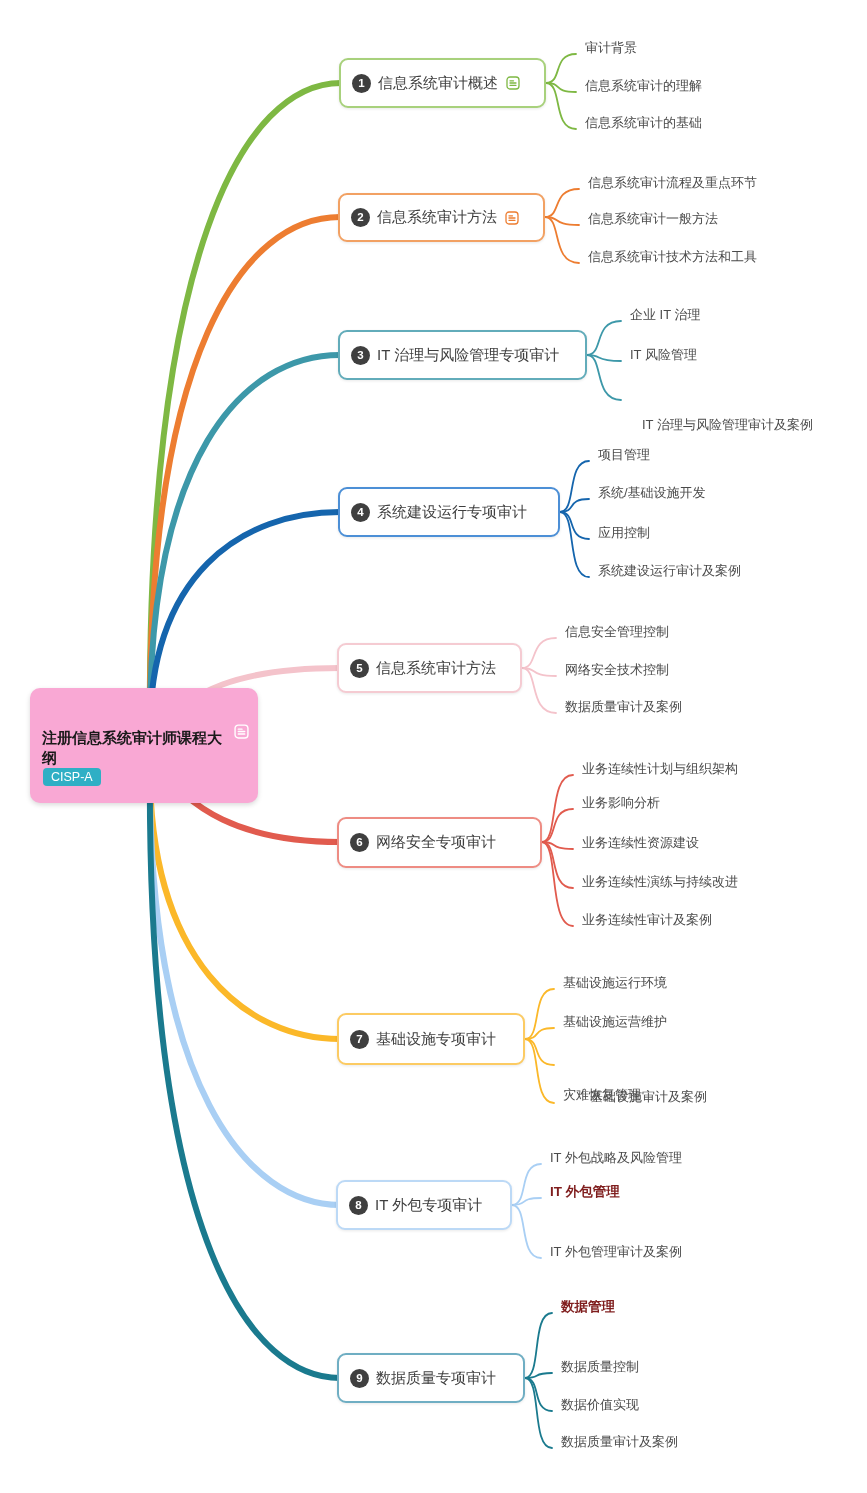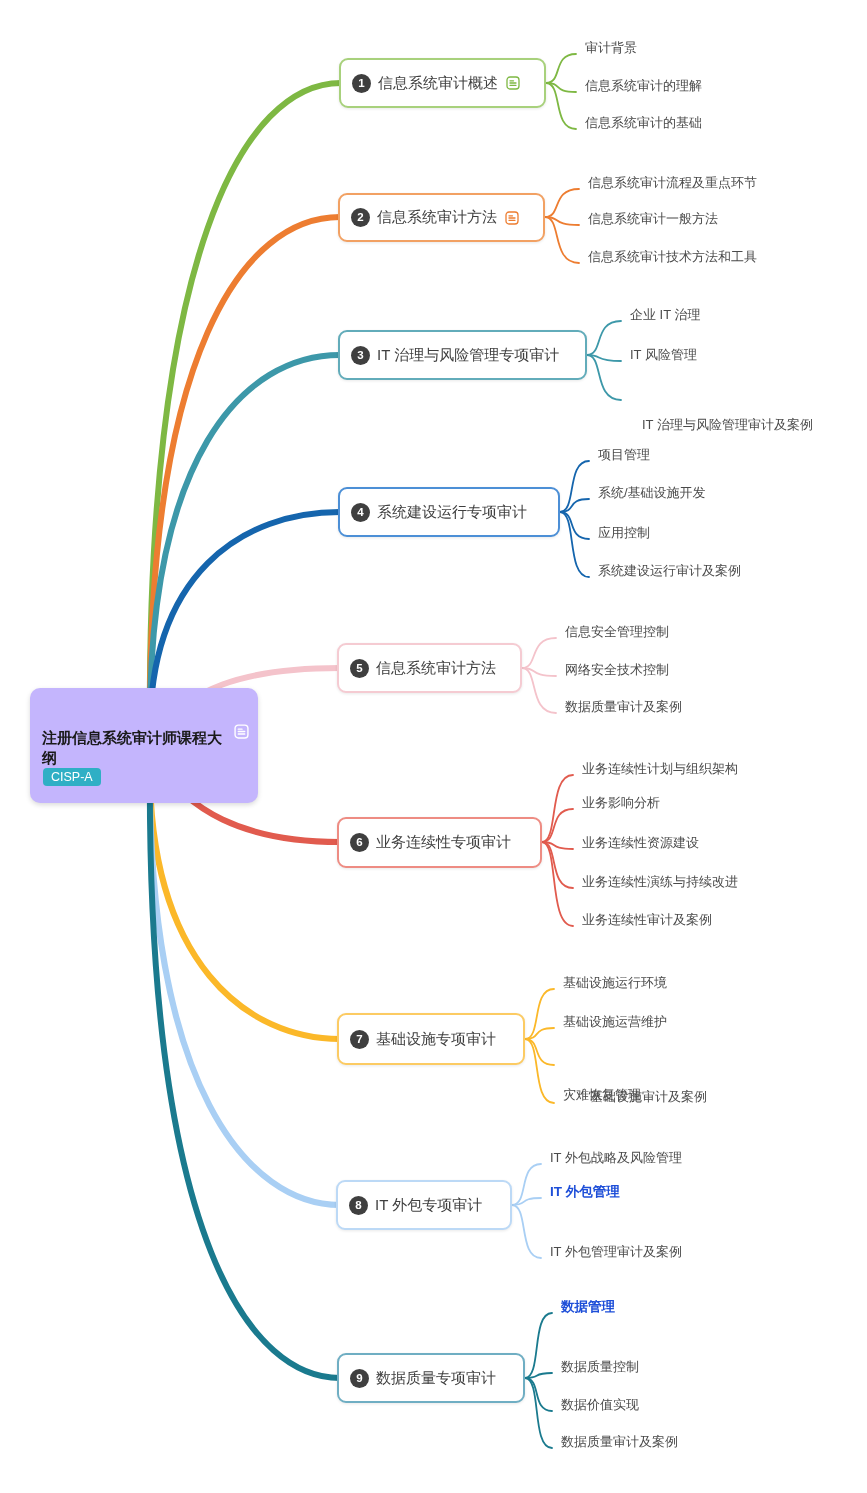--- a/index.html
+++ b/index.html
@@ -21,21 +21,21 @@
     background:var(--num-bg,#3F3F3F);color:#fff;
     font-size:11.5px;font-weight:bold;line-height:19px;text-align:center;
     flex:0 0 auto;
   }
   .topic-label{font-size:15px;color:#3F3F3F;white-space:nowrap;}
   .note-ic{display:inline-flex;flex:0 0 auto;margin-left:1px;}
   .child-label{
     position:absolute;z-index:3;height:18px;line-height:18px;
     font-size:13px;color:#4A4A4A;white-space:nowrap;cursor:pointer;
   }
-  .child-label.bold{font-weight:bold;color:#1d4ed8;font-size:13.5px;}
+  .child-label.bold{font-weight:bold;color:#7f1d1d;font-size:13.5px;}
   .root-node{
     position:absolute;z-index:4;border-radius:10px;
     box-shadow:0 2px 5px rgba(0,0,0,.15);cursor:pointer;
   }
   .root-title{
     position:absolute;left:12px;top:40px;width:190px;
     font-size:15px;font-weight:bold;color:#1A1A1A;line-height:20px;
   }
   .root-note{position:absolute;right:9px;top:36px;color:#fff;}
   .root-badge{
@@ -111,21 +111,21 @@
 
   <g fill="none" stroke-linecap="round" stroke="#1A7A8E">
     <path d="M150,752 C145,1252 255,1378 340,1378" stroke-width="6"></path>
     <path d="M525,1378 C542,1378 531,1313 552,1313" stroke-width="1.8"></path>
     <path d="M525,1378 C542,1378 531,1373 552,1373" stroke-width="1.8"></path>
     <path d="M525,1378 C542,1378 531,1411 552,1411" stroke-width="1.8"></path>
     <path d="M525,1378 C542,1378 531,1448 552,1448" stroke-width="1.8"></path>
   </g>
 </svg>
 
-<div class="root-node" style="left: 30px; top: 688px; width: 228px; height: 115px; background-color: #c4b5fd;">
+<div class="root-node" style="left: 30px; top: 688px; width: 228px; height: 115px; background-color: #f9a8d4;">
   <div class="root-title">注册信息系统审计师课程大纲</div>
   <span class="root-note">
     <svg width="15" height="15" viewBox="0 0 14 14" fill="none" stroke="currentColor" stroke-width="1.3" stroke-linecap="round">
       <rect x="1" y="1" width="12" height="12" rx="3"></rect>
       <path d="M4 4.8 h3.5 M4 7 h6 M4 9.3 h6"></path>
     </svg>
   </span>
   <div class="root-badge" style="background-color: rgb(47, 175, 197);">CISP-A</div>
 </div>
 
@@ -161,21 +161,21 @@
   <span class="topic-label">系统建设运行专项审计</span>
 </div>
 
 <div class="topic-box" style="left: 337px; top: 643px; width: 185px; height: 50px; border-color: rgb(245, 203, 210);">
   <span class="num-badge">5</span>
   <span class="topic-label">信息系统审计方法</span>
 </div>
 
 <div class="topic-box" style="left: 337px; top: 817px; width: 205px; height: 51px; border-color: rgb(238, 140, 131);">
   <span class="num-badge">6</span>
-  <span class="topic-label">业务连续性专项审计</span>
+  <span class="topic-label">网络安全专项审计</span>
 </div>
 
 <div class="topic-box" style="left: 337px; top: 1013px; width: 188px; height: 52px; border-color: rgb(252, 203, 99);">
   <span class="num-badge">7</span>
   <span class="topic-label">基础设施专项审计</span>
 </div>
 
 <div class="topic-box" style="left: 336px; top: 1180px; width: 176px; height: 50px; border-color: rgb(188, 217, 246);">
   <span class="num-badge">8</span>
   <span class="topic-label">IT 外包专项审计</span>

